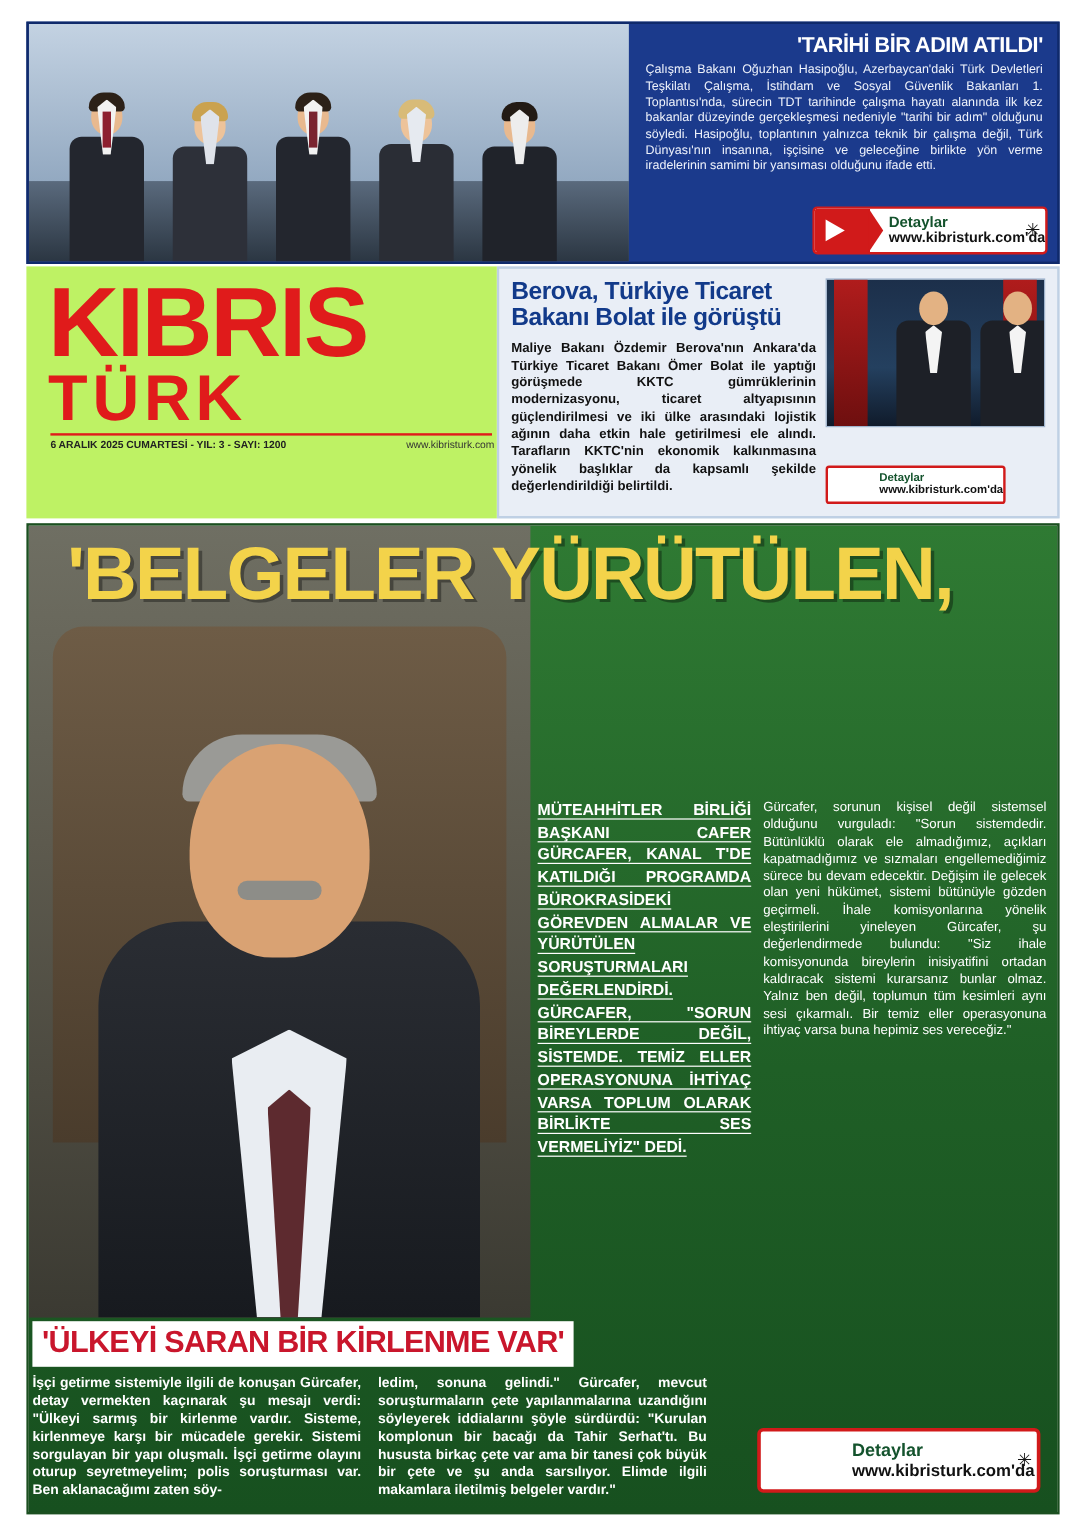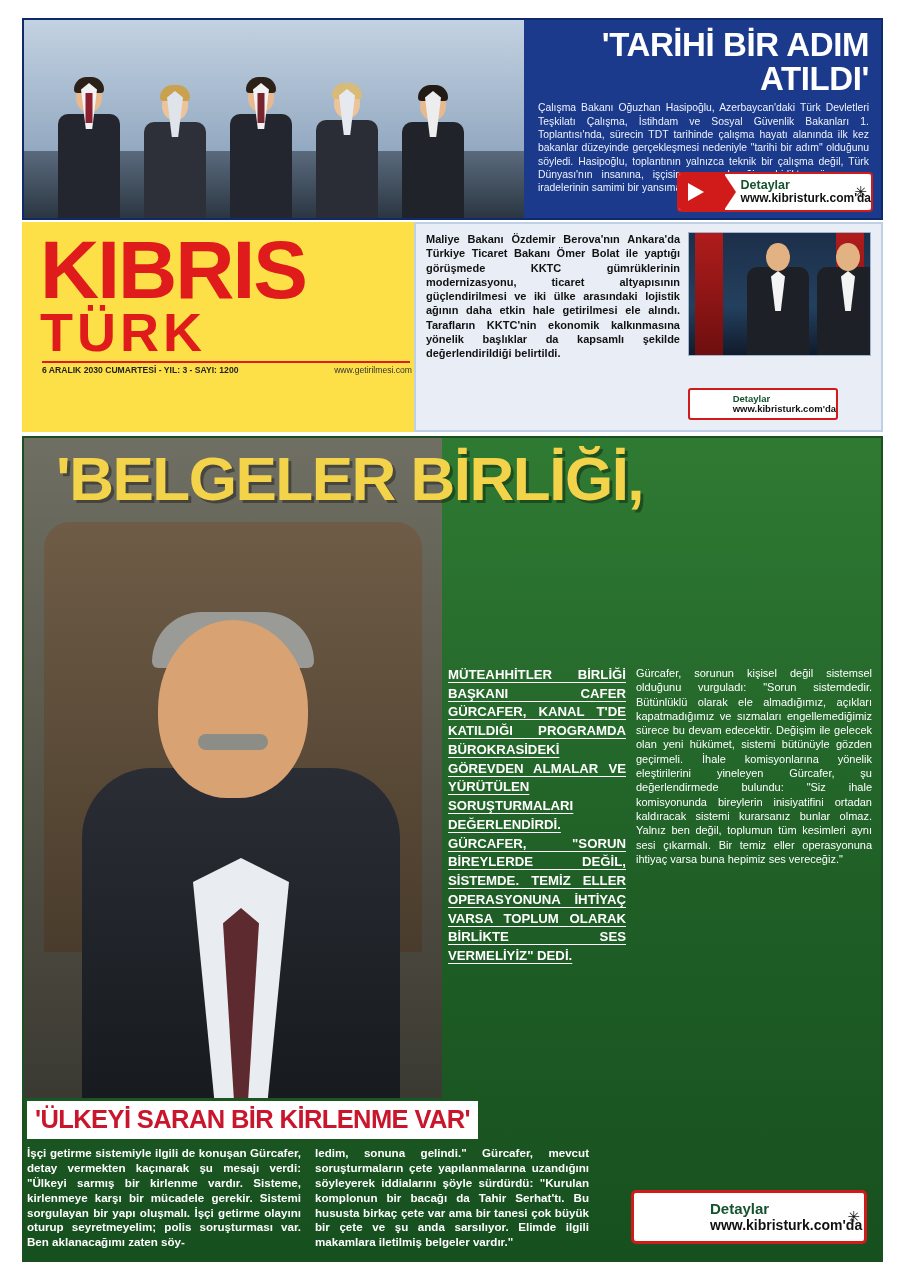--- a/index.html
+++ b/index.html
@@ -63,21 +63,21 @@
   }
   .p-tie {
     position: absolute; top: 12px; left: 50%; transform: translateX(-50%);
     width: 7px; height: 30px; background: #8d2030;
   }
   .banner-text {
     flex: 1; padding: 8px 12px 8px 14px;
     color: #fff;
   }
   .banner-head {
-    font-size: 33px; font-weight: bold; letter-spacing: -0.4px;
+    font-size: 18px; font-weight: bold; letter-spacing: -0.4px;
     color: #fff; text-align: right; line-height: 1.02; margin-bottom: 6px;
   }
   .banner-body {
     font-size: 10.4px; line-height: 1.28; text-align: justify;
     color: #eef2fb;
   }
   .detay-badge {
     position: absolute; right: 8px; bottom: 6px;
     width: 196px; height: 40px;
     background: #ffffff; border: 2px solid #d11a1a;
@@ -110,21 +110,21 @@
   }
 
   
   .masthead-row {
     position: absolute; left: 22px; top: 222px;
     width: 861px; height: 210px;
     display: flex;
   }
   .masthead {
     width: 392px; height: 100%;
-    background: #fde047;
+    background: #bef264;
     position: relative;
     padding: 6px 0 0 10px;
   }
   .logo-k {
     font-family: "Liberation Sans", sans-serif;
     font-weight: bold;
     color: #e01b1b;
     font-size: 82px;
     letter-spacing: -2px;
     line-height: 0.92;
@@ -395,27 +395,28 @@
       <span class="db-burst">✳</span>
     </div>
   </div>
 
   <div class="masthead-row">
     <div class="masthead">
       <div class="logo-k">KIBRIS</div>
       <div class="logo-t">TÜRK</div>
       <div class="logo-rule"></div>
       <div class="masthead-meta">
-        <span>6 ARALIK 2030 CUMARTESİ - YIL: 3 - SAYI: 1200</span>
-        <span class="url">www.getirilmesi.com</span>
+        <span>6 ARALIK 2025 CUMARTESİ - YIL: 3 - SAYI: 1200</span>
+        <span class="url">www.kibristurk.com</span>
       </div>
     </div>
 
     <div class="side-story">
       <div class="ss-left">
+        <div class="ss-head">Berova, Türkiye Ticaret Bakanı Bolat ile görüştü</div>
         <div class="ss-body">Maliye Bakanı Özdemir Berova'nın Ankara'da Türkiye Ticaret Bakanı Ömer Bolat ile yaptığı görüşmede KKTC gümrüklerinin modernizasyonu, ticaret altyapısının güçlendirilmesi ve iki ülke arasındaki lojistik ağının daha etkin hale getirilmesi ele alındı. Tarafların KKTC'nin ekonomik kalkınmasına yönelik başlıklar da kapsamlı şekilde değerlendirildiği belirtildi.</div>
       </div>
       <div class="ss-right">
         <div class="ss-photo">
           <div class="flagL"></div>
           <div class="flagR"></div>
           <div class="ss-man" style="left:58px">
               <div class="h"></div>
               <div class="s"></div>
             </div>
@@ -432,21 +433,21 @@
             <div class="db-t1">Detaylar</div>
             <div class="db-t2">www.kibristurk.com'da</div>
           </div>
         </div>
       </div>
     </div>
   </div>
 
   <div class="main">
     <div class="main-title">
-      <span class="l1">'BELGELER BİRLİĞİ,</span>
+      <span class="l1">'BELGELER YÜRÜTÜLEN,</span>
     </div>
 
     <div class="hero-photo">
       <div class="hp-chair"></div>
       <div class="hp-body">
         <div class="hp-shirt"></div>
         <div class="hp-tie"></div>
       </div>
       <div class="hp-hair"></div>
       <div class="hp-head"></div>

